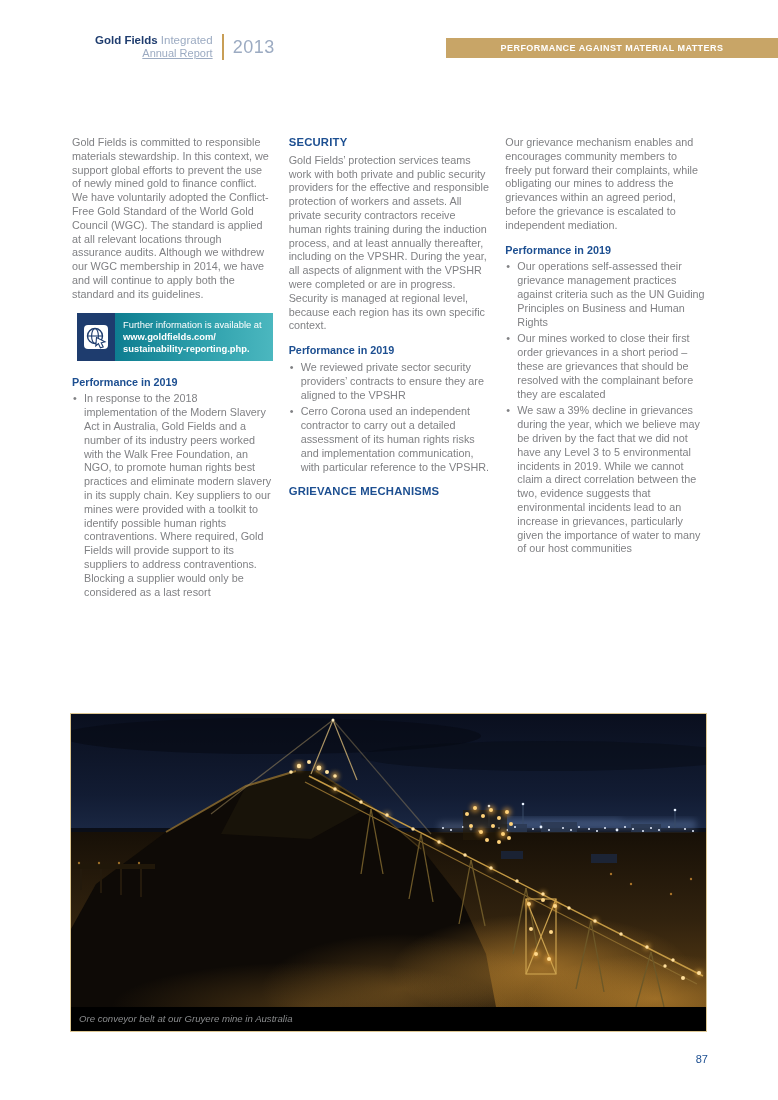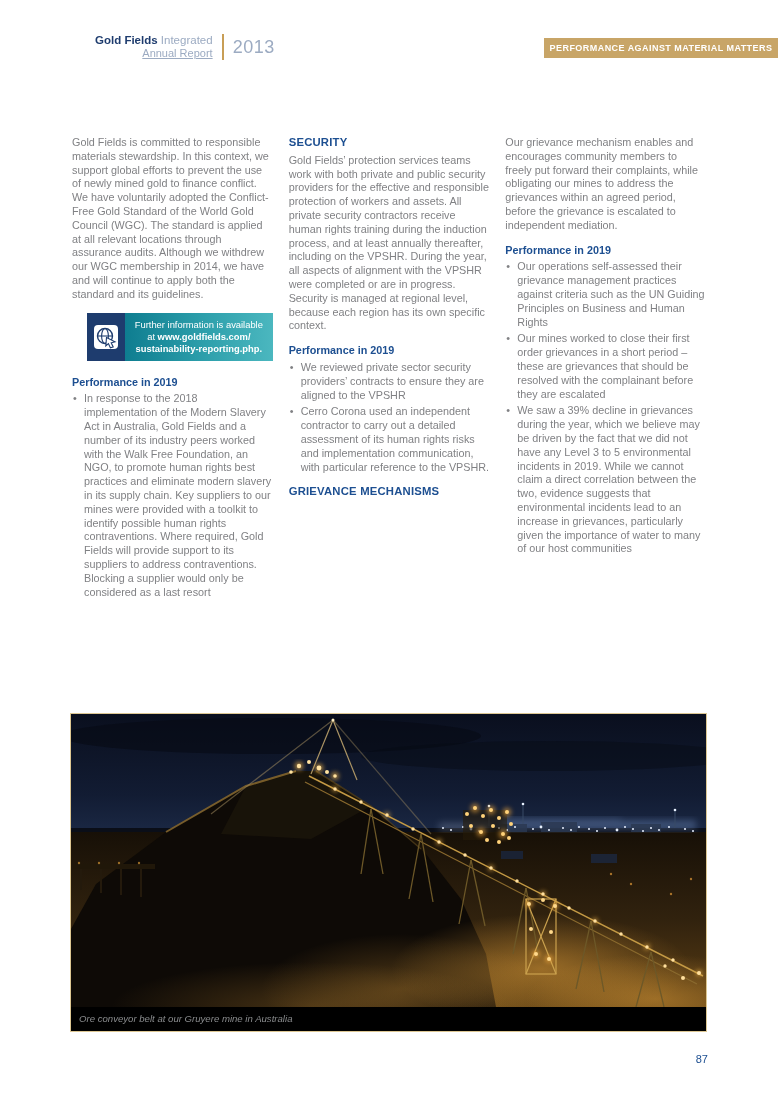--- a/index.html
+++ b/index.html
@@ -14,21 +14,21 @@
   .logo { position:absolute; top:34px; left:72px; display:flex; align-items:center; }
   .logo-lines { text-align:right; line-height:1.15; }
   .logo-line1 { font-size:11.5px; }
   .logo-brand { color:#1e3c6e; font-weight:bold;margin-left:23px; }
   .logo-sub { color:#9cabc2; }
   .logo-line2 { font-size:11px; color:#9cabc2;text-decoration:underline; }
   .logo-bar { width:2px; height:26px; background:#c89e56; margin:0 9px; }
   .logo-year { font-size:18px; color:#9cabc2; letter-spacing:0.5px; }
 
   .banner {
-    position:absolute; top:38px; right:0; width:234px; height:20px;
+    position:absolute; top:38px; right:0; width:332px; height:20px;
     background:#c8a567; color:#ffffff; font-size:9px; font-weight:bold;
     letter-spacing:0.45px; display:flex; align-items:center; justify-content:center;
   }
 
   
   .columns {
     position:absolute; left:72px; top:136px; width:634px;
     display:flex; gap:16px;
     color:#808184; font-size:10.8px; line-height:13.8px;
   }
@@ -37,21 +37,21 @@
   .h-section {
     color:#1d4f91; font-size:11.3px; font-weight:bold; letter-spacing:0.2px;
     margin:0 0 4px 0;
   }
   .h-perf { color:#1d4f91; font-size:10.8px; font-weight:bold; margin:0 0 3px 0; }
   ul.bullets { margin:0 0 11px 0; padding:0; list-style:none; }
   ul.bullets li { position:relative; padding-left:12px; margin:0 0 3px 0; }
   ul.bullets li::before { content:"\2022"; position:absolute; left:1px; top:0; }
 
   
-  .infobox { display:flex; margin:4px 0 15px 15px; cursor:pointer;text-align:center; }
+  .infobox { display:flex; margin:4px 0 15px 5px; cursor:pointer; }
   .infobox-icon {
     width:38px; background:#1e3c6e; flex:0 0 38px;
     display:flex; align-items:center; justify-content:center;
   }
   .infobox-body {
     flex:1; background:linear-gradient(90deg,#0e7d90 0%, #2ea0ac 55%, #4bb7bf 100%);
     color:#ffffff; font-size:9.4px; line-height:12px; padding:6px 8px;
   }
   .infobox-link { font-weight:bold; }
 

